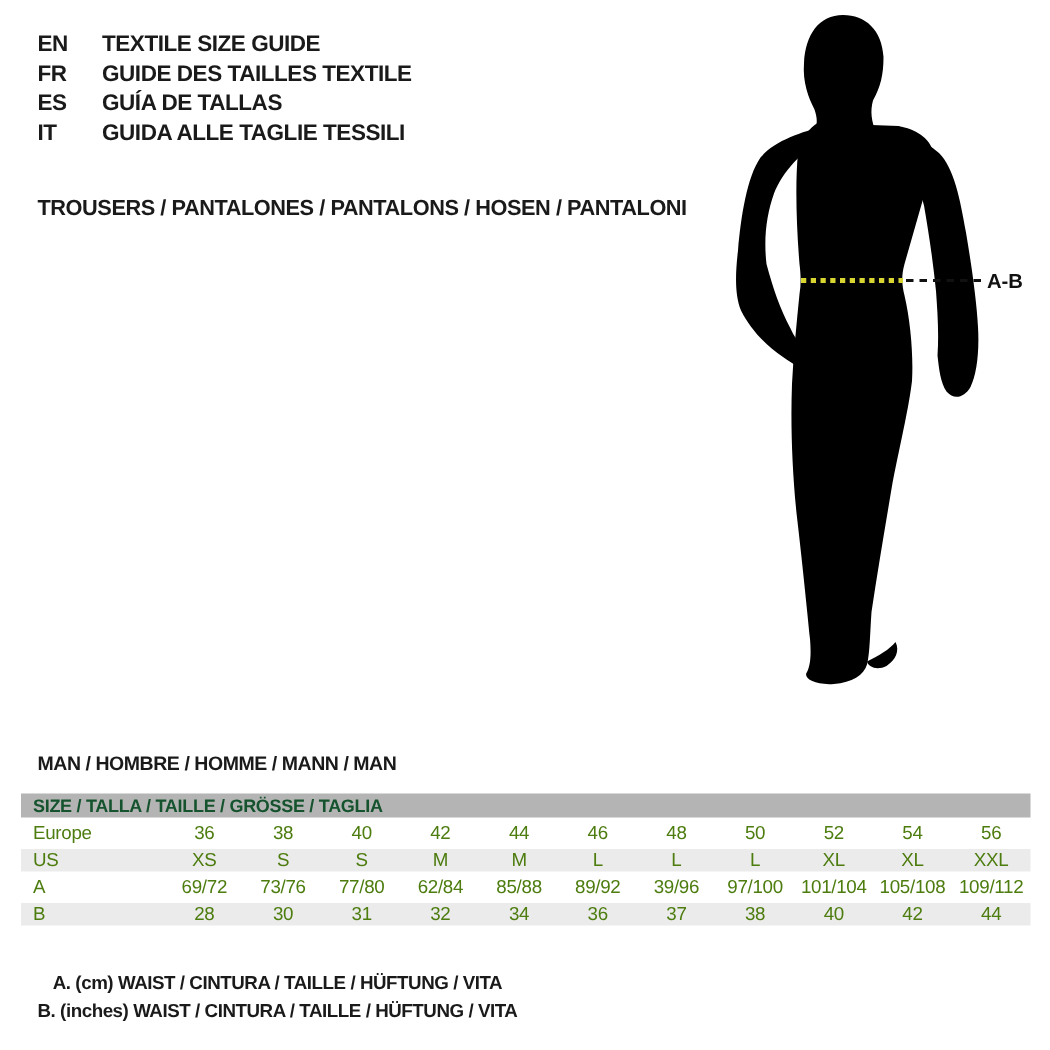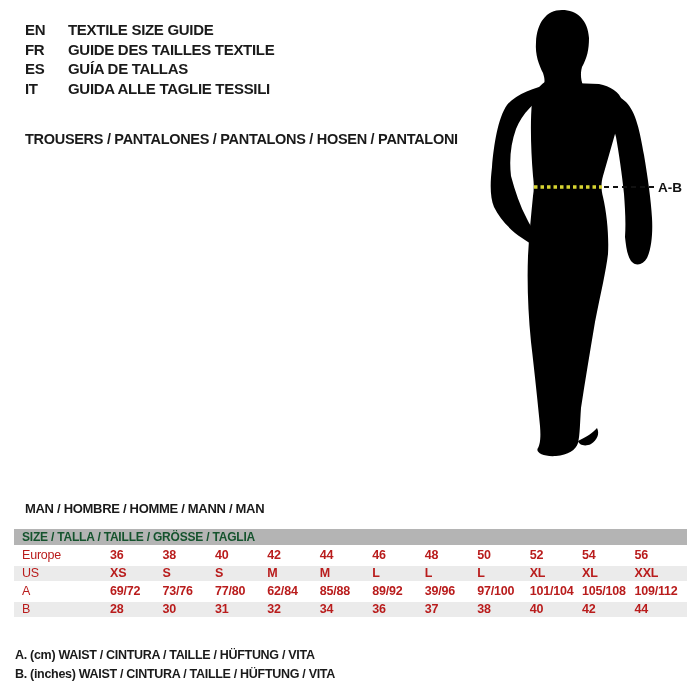--- a/index.html
+++ b/index.html
@@ -18,27 +18,27 @@
   .figure-svg{position:absolute;left:450px;top:0px;width:250px;height:480px;}
   .figure-svg text{font-family:"Liberation Sans",sans-serif;font-weight:700;font-size:13.5px;fill:#111;}
   
   .size-table{position:absolute;left:14px;top:529px;width:673px;}
   .thead{
     height:16px;line-height:16px;background:#b4b4b4;color:#14532d;
     font-size:12px;font-weight:700;padding-left:8px;letter-spacing:-0.2px;
   }
   .trow{
     display:grid;grid-template-columns:96px repeat(11,1fr);
-    height:15px;line-height:15px;margin-top:3px;font-size:12.5px;letter-spacing:-0.2px;color:#b91c1c;
+    height:15px;line-height:15px;margin-top:3px;font-size:12.5px;letter-spacing:-0.2px;color:#4d7c0f;
   }
   .trow:nth-child(odd){background:#ebebeb;}
   .rlabel{padding-left:8px;text-align:left;}
-  .cell{text-align:left;font-weight:bold;}
+  .cell{text-align:center;}
   
-  .footnotes{position:absolute;left:15px;top:646px;}
+  .footnotes{position:absolute;left:25px;top:646px;text-align:center;}
   .footnote{line-height:18.6px;font-size:12.5px;font-weight:700;letter-spacing:-0.3px;}
 </style>
 </head>
 <body>
 
 <div class="canvas">
 
   <div class="lang-list">
     <div class="lang-row">
       <span class="lang-code">EN</span>

